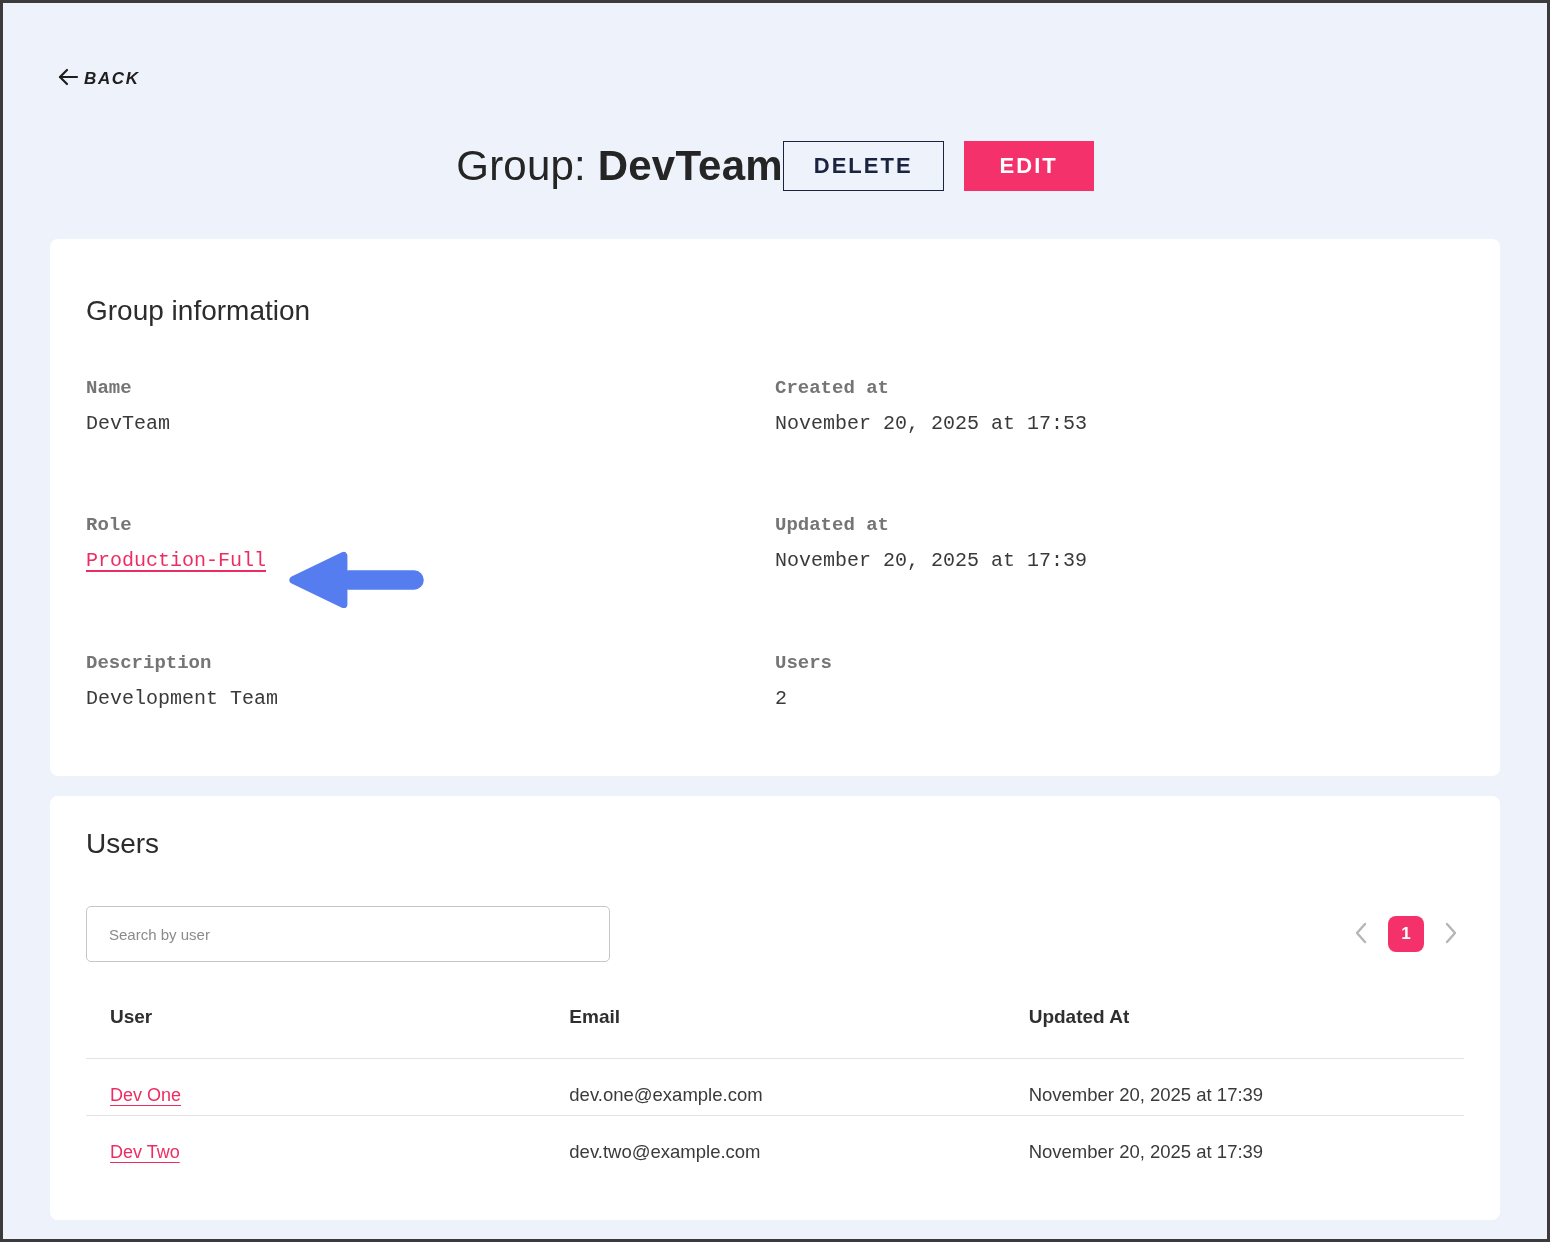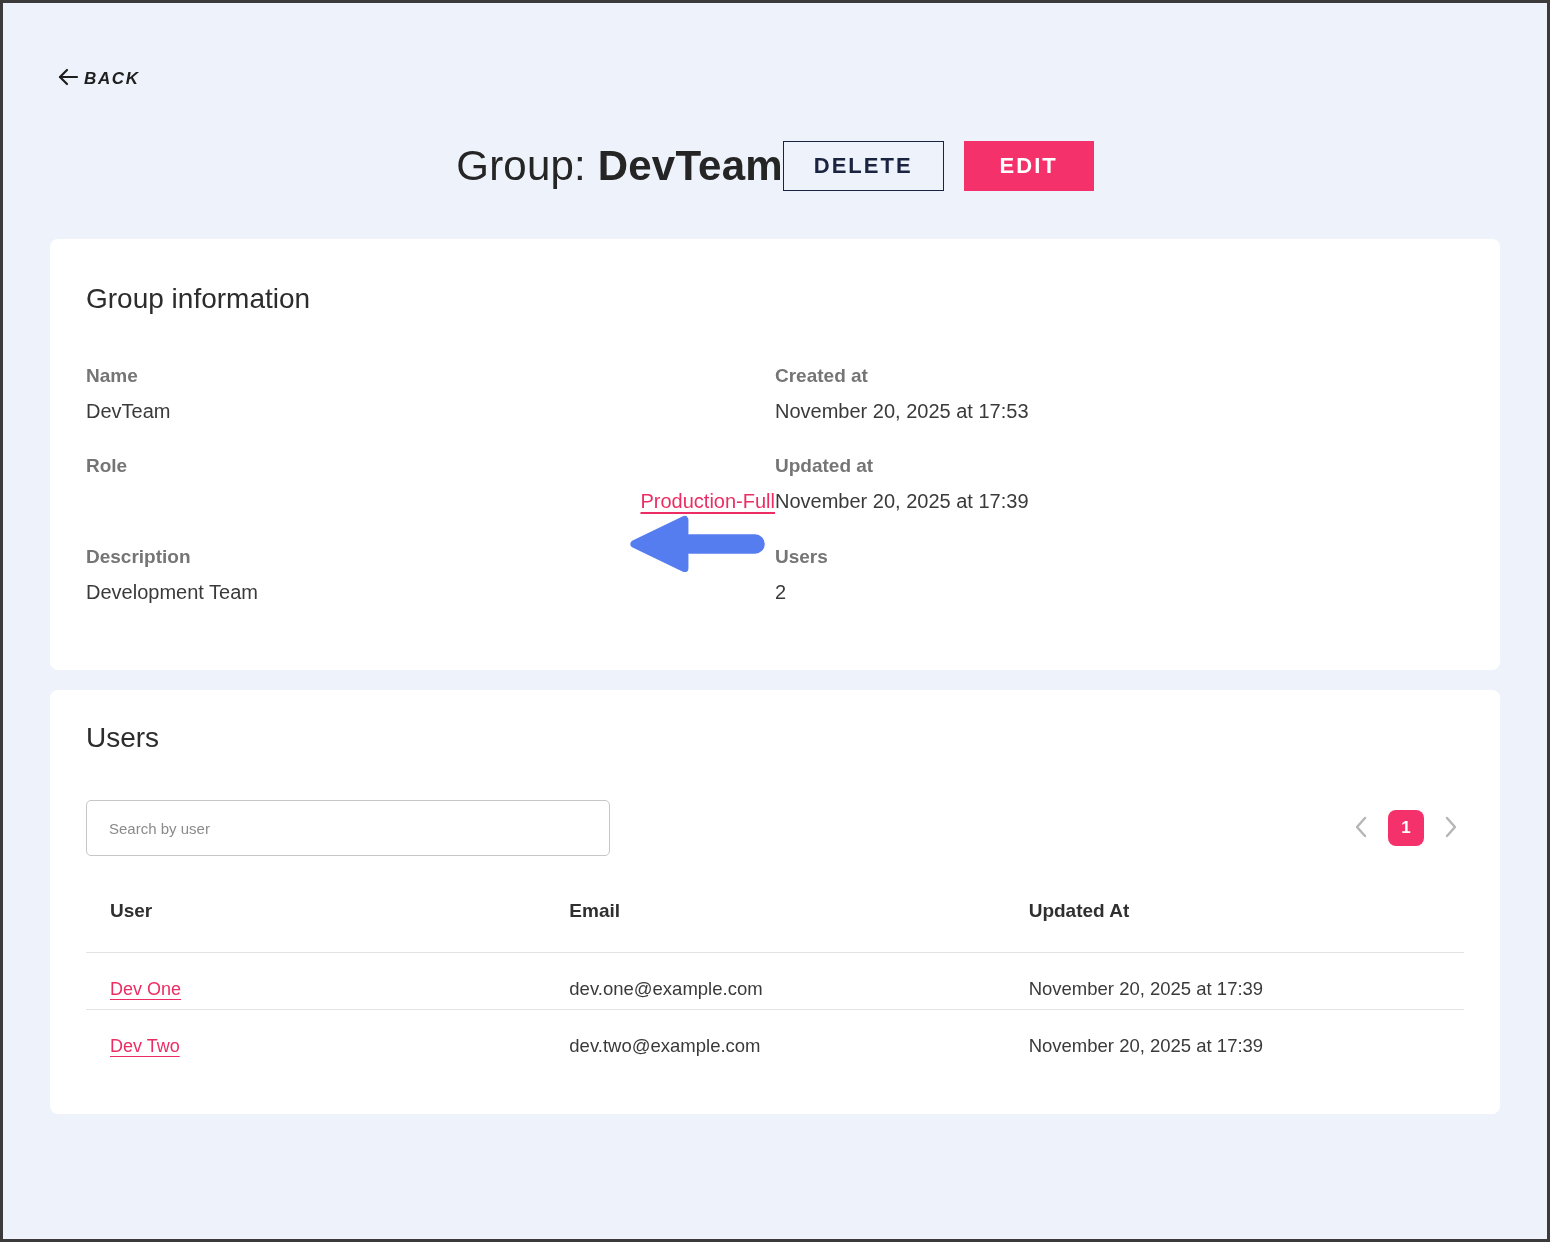--- a/index.html
+++ b/index.html
@@ -81,58 +81,58 @@
   }
 
   
   .card {
     background: #ffffff;
     border-radius: 8px;
     width: 1450px;
   }
   .card-info {
     margin-top: 48px;
-    padding: 44px 36px 66px 36px;
+    padding: 56px 36px 66px 36px;
   }
   .card-users {
     margin-top: 20px;
     padding: 32px 36px 48px 36px;
   }
 
   .card h2 {
     font-size: 28px;
     font-weight: 400;
     color: #2c2c2c;
   }
 
   
   .info-grid {
     margin-top: 50px;
     display: grid;
     grid-template-columns: 1fr 1fr;
-    row-gap: 32px;
+    row-gap: 79px;
+    font-family: Liberation Mono, monospace;
   }
 
   .field-label {
     font-size: 19px;
     font-weight: 700;
     color: #757575;
     margin-bottom: 13px;
   }
   .field-value {
     font-size: 20px;
     color: #3a3a3a;
   }
 
   .role-value-row {
     display: flex;
-    align-items: flex-end;
+    align-items: flex-start;
     height: 24px;
     overflow: visible;
-    flex-direction: column;
   }
 
   a.pink-link {
     color: var(--link-pink, #ec2d63);
     text-decoration: underline;
     text-underline-offset: 4px;
   }
 
   .annotation-arrow {
     margin-left: 20px;

